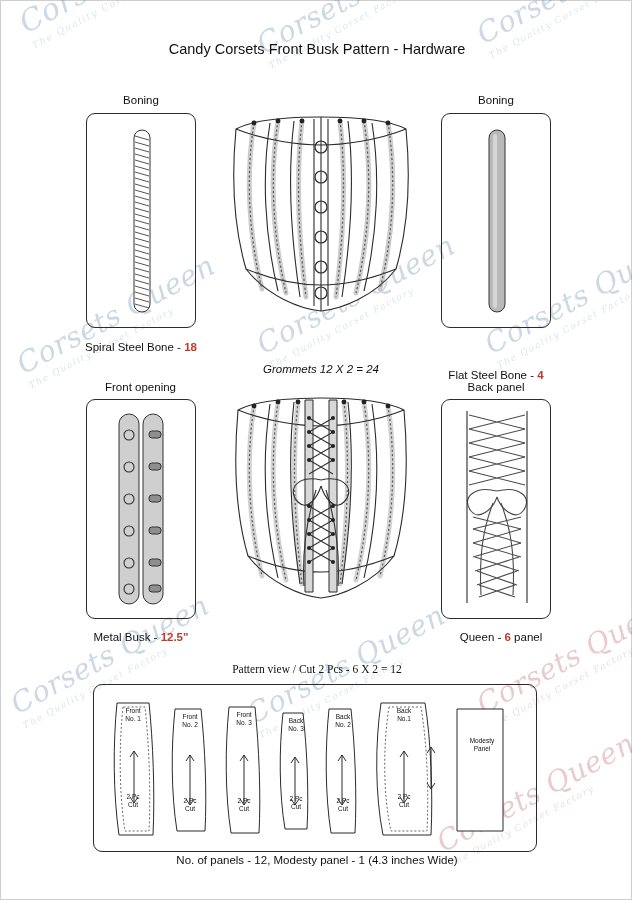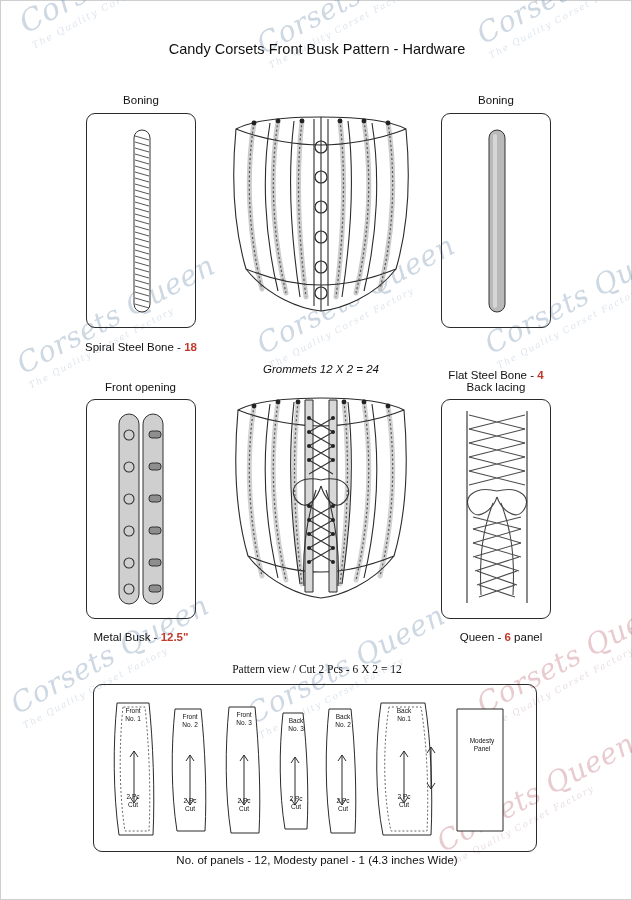--- a/index.html
+++ b/index.html
@@ -286,21 +286,21 @@
         <rect x="40" y="150" width="12" height="7" rx="3"></rect>
         <rect x="40" y="176" width="12" height="7" rx="3"></rect>
       </g>
     </svg>
   </div>
 
   <div class="cap" style="left:65px;top:630px;width:150px;">
     <span>Metal Busk - </span><span class="num">12.5"</span>
   </div>
 
-  <div class="cap" style="left:435px;top:380px;width:120px;">Back lacing</div>
+  <div class="cap" style="left:435px;top:380px;width:120px;">Back panel</div>
 
   <div class="panel" style="left:440px;top:398px;width:110px;height:220px;"></div>
 
   <div class="svgwrap" style="left:452px;top:404px;">
     <svg width="88" height="208" viewBox="0 0 88 208">
       <g fill="none" stroke="#4a4a4a" stroke-width="1.1">
 
         <path d="M16 10 L72 24 M72 10 L16 24"></path>
         <path d="M16 24 L72 38 M72 24 L16 38"></path>
         <path d="M16 38 L72 52 M72 38 L16 52"></path>

